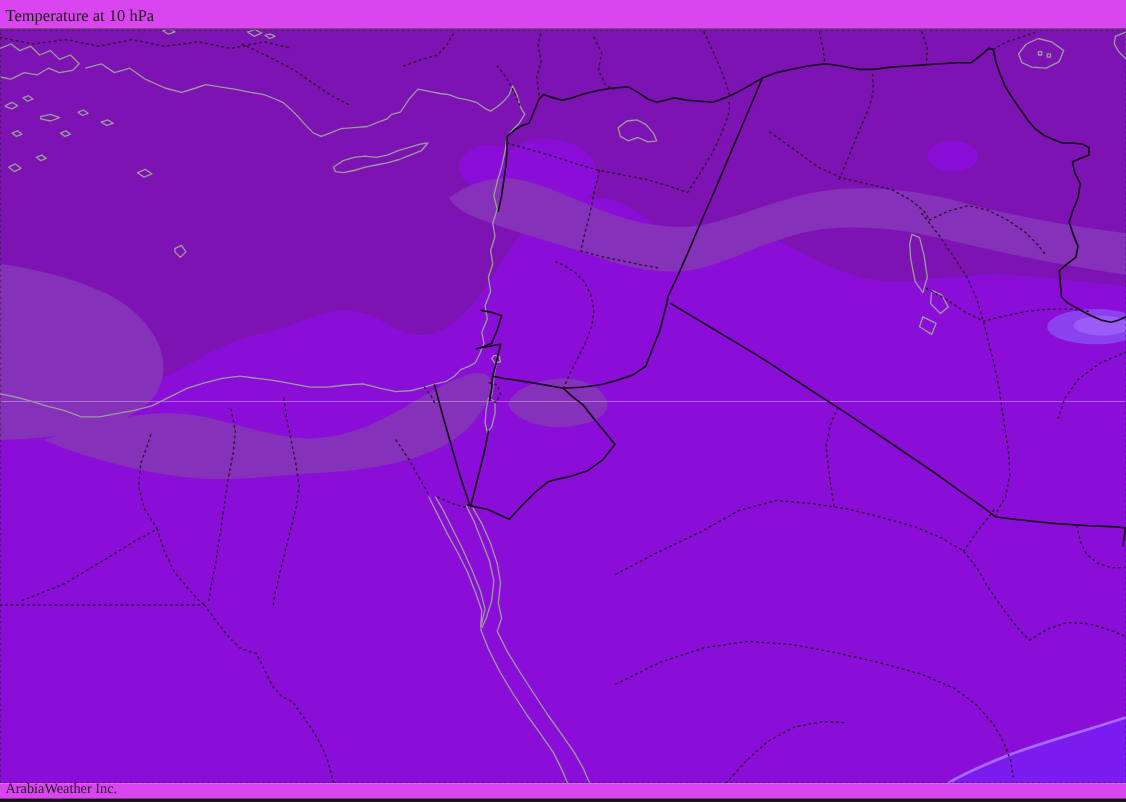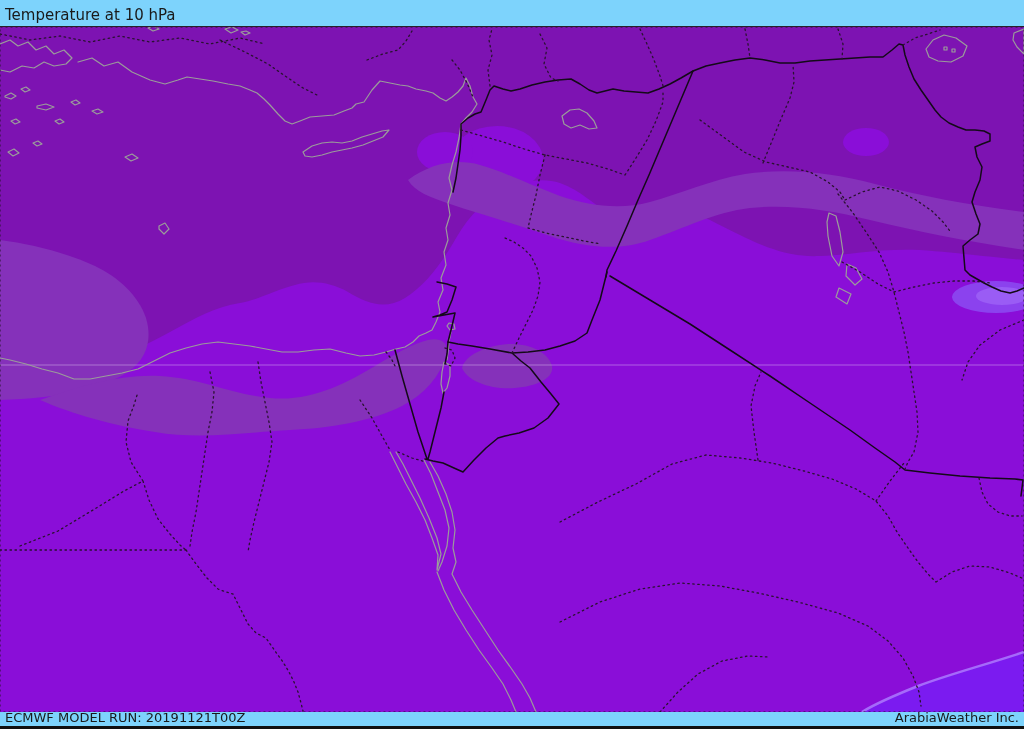--- a/index.html
+++ b/index.html
@@ -2,23 +2,23 @@
 <html><head>
 <meta charset="utf-8">
 <style>
   html,body{margin:0;padding:0;background:#fff;}
   #app{
     position:relative;width:1024px;height:729px;overflow:hidden;
     font-family:"DejaVu Sans","Liberation Sans",sans-serif;
     -webkit-font-smoothing:antialiased;
   }
   .bar{
-    position:absolute;left:0;width:1024px;background:#7dd3fc;
+    position:absolute;left:0;width:1024px;background:#d946ef;
     display:flex;justify-content:space-between;align-items:flex-end;
-    box-sizing:border-box;color:#1a1a1a;
+    box-sizing:border-box;color:#1a1a1a;font-family:Liberation Serif, serif;
   }
   #topbar{top:0;height:27px;border-bottom:1px solid #26202a;font-size:15px;padding:0 5px 2px 5px;}
   #bottombar{top:712px;height:17px;border-bottom:3px solid #101010;font-size:13px;padding:0 5px 1px 5px;}
   #mapwrap{position:absolute;top:27px;left:0;width:1024px;height:685px;}
   svg{display:block;}
   .coast{fill:none;stroke-width:1.2;stroke-linejoin:round;stroke-linecap:round;}
   .border{fill:none;stroke-width:1.5;stroke-linejoin:round;stroke-linecap:round;}
   .admin{fill:none;stroke-width:1.3;stroke-dasharray:1.5 3.5;stroke-linecap:round;}
   .neat{fill:none;stroke:#2c1530;stroke-width:1;stroke-dasharray:2 3;opacity:.55;}
 </style>
@@ -160,17 +160,16 @@
              M360,400 L372,418 382,436 390,450
              M445,348 L452,350 455,358 451,366 446,364
              M386,352 L392,360 396,368"></path>
       </g>
 
       <rect class="neat" x="0.5" y="27.5" width="1023" height="684"></rect>
     </svg>
   </div>
 
   <div id="bottombar" class="bar">
-    <span>ECMWF MODEL RUN: 20191121T00Z</span>
     <span>ArabiaWeather Inc.</span>
   </div>
 
 </div>
 
 </body></html>

